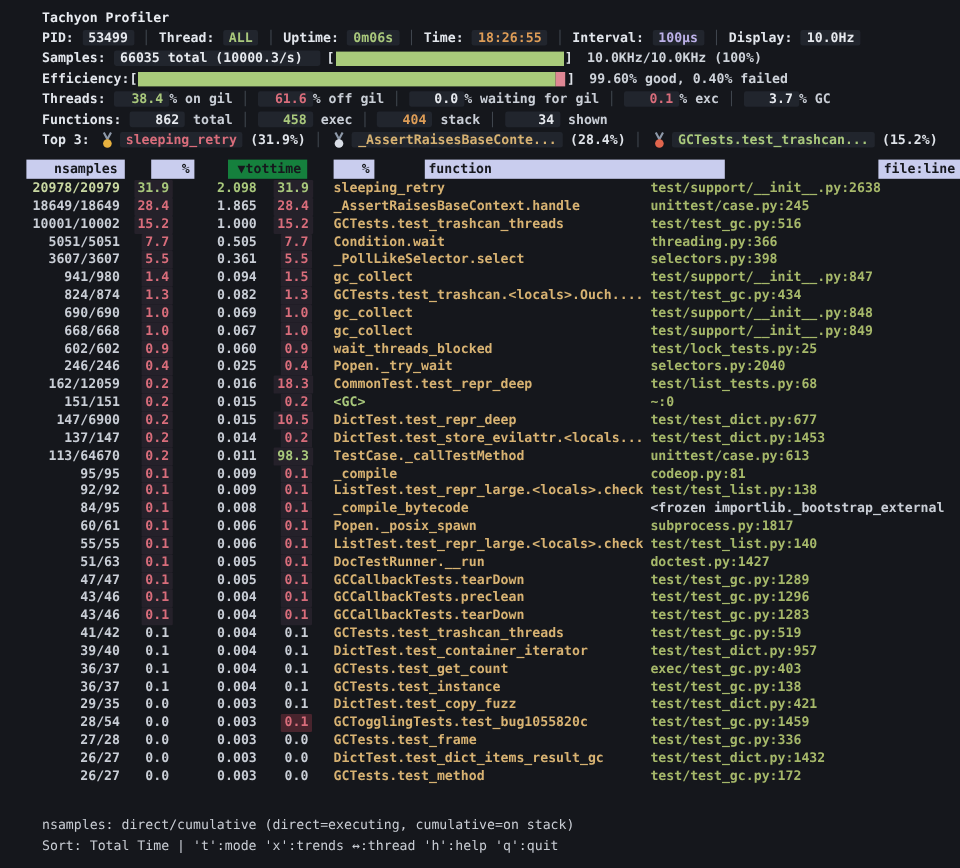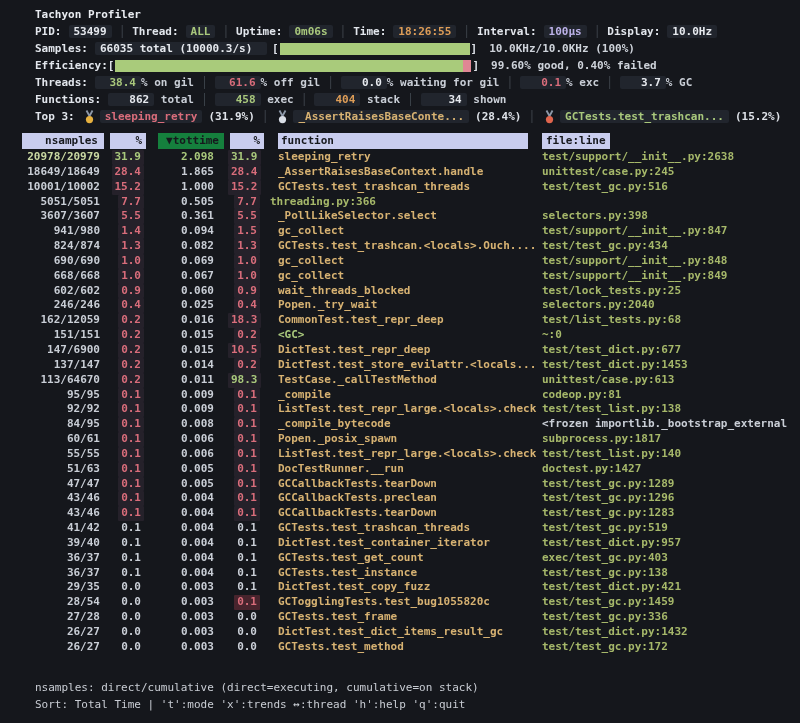--- a/index.html
+++ b/index.html
@@ -27,22 +27,22 @@
   .fill-good{background:#a9cb7b;height:12px;}
   .fill-bad{background:#df8794;height:12px;}
   .samples-box{display:inline-block;box-sizing:border-box;width:172px;margin-right:5px;}
   .nbox{display:inline-block;min-width:36px;text-align:right;}
   .medal{display:inline-flex;align-items:center;margin:0 5px 0 2px;}
   .top-name{margin-right:6px;}
   .pct{color:#dfe3e9;}
   
   .tbl{margin:8px 0 0 22px;}
   .thead,.trow{display:grid;grid-template-columns:82px 50px 74px 40px 272px auto;align-items:center;}
-  .thead{height:16px;margin-bottom:1px;}
-  .hc{display:flex;height:16px;align-items:center;}
+  .thead{height:16px;margin-bottom:1px;gap:16px;}
+  .hc{display:flex;height:16px;align-items:center;justify-content:flex-end;}
   .hc.r{justify-content:flex-end;}
   .hcell{background:#c9cdee;color:#16181d;display:inline-block;height:16px;line-height:16px;box-sizing:border-box;}
   .hcell.sorted{background:#15803d;}
   .h1{width:82px;text-align:right;padding-right:6px;}
   .h2{width:36px;text-align:right;padding-right:4px;margin-right:8px;}
   .h3{width:66px;text-align:right;padding-right:5px;margin-right:4px;}
   .h4{width:34px;text-align:right;padding-right:4px;margin-right:4px;}
   .h5{width:250px;padding-left:3px;margin-left:10px;}
   .h6{padding:0 4px;margin-left:2px;}
   .trow{height:14.85px;line-height:14.85px;}
@@ -141,20 +141,21 @@
         <div class="ctt"><span class=" c-w">1.000</span></div>
         <div class="cp2"><span class="pv pbg c-p">15.2</span></div>
         <div class="cfn"><span class=" c-y">GCTests.test_trashcan_threads</span></div>
         <div class="cfl"><span class=" c-ol">test/test_gc.py:516</span></div>
       </div>
       <div class="trow">
         <div class="cns"><span class=" c-w">5051/5051</span></div>
         <div class="cp1"><span class="pv pbg c-p">7.7</span></div>
         <div class="ctt"><span class=" c-w">0.505</span></div>
         <div class="cp2"><span class="pv pbg c-p">7.7</span></div>
+        <div class="cfn"><span class=" c-y">Condition.wait</span></div>
         <div class="cfl"><span class=" c-ol">threading.py:366</span></div>
       </div>
       <div class="trow">
         <div class="cns"><span class=" c-w">3607/3607</span></div>
         <div class="cp1"><span class="pv pbg c-p">5.5</span></div>
         <div class="ctt"><span class=" c-w">0.361</span></div>
         <div class="cp2"><span class="pv pbg c-p">5.5</span></div>
         <div class="cfn"><span class=" c-y">_PollLikeSelector.select</span></div>
         <div class="cfl"><span class=" c-ol">selectors.py:398</span></div>
       </div>

